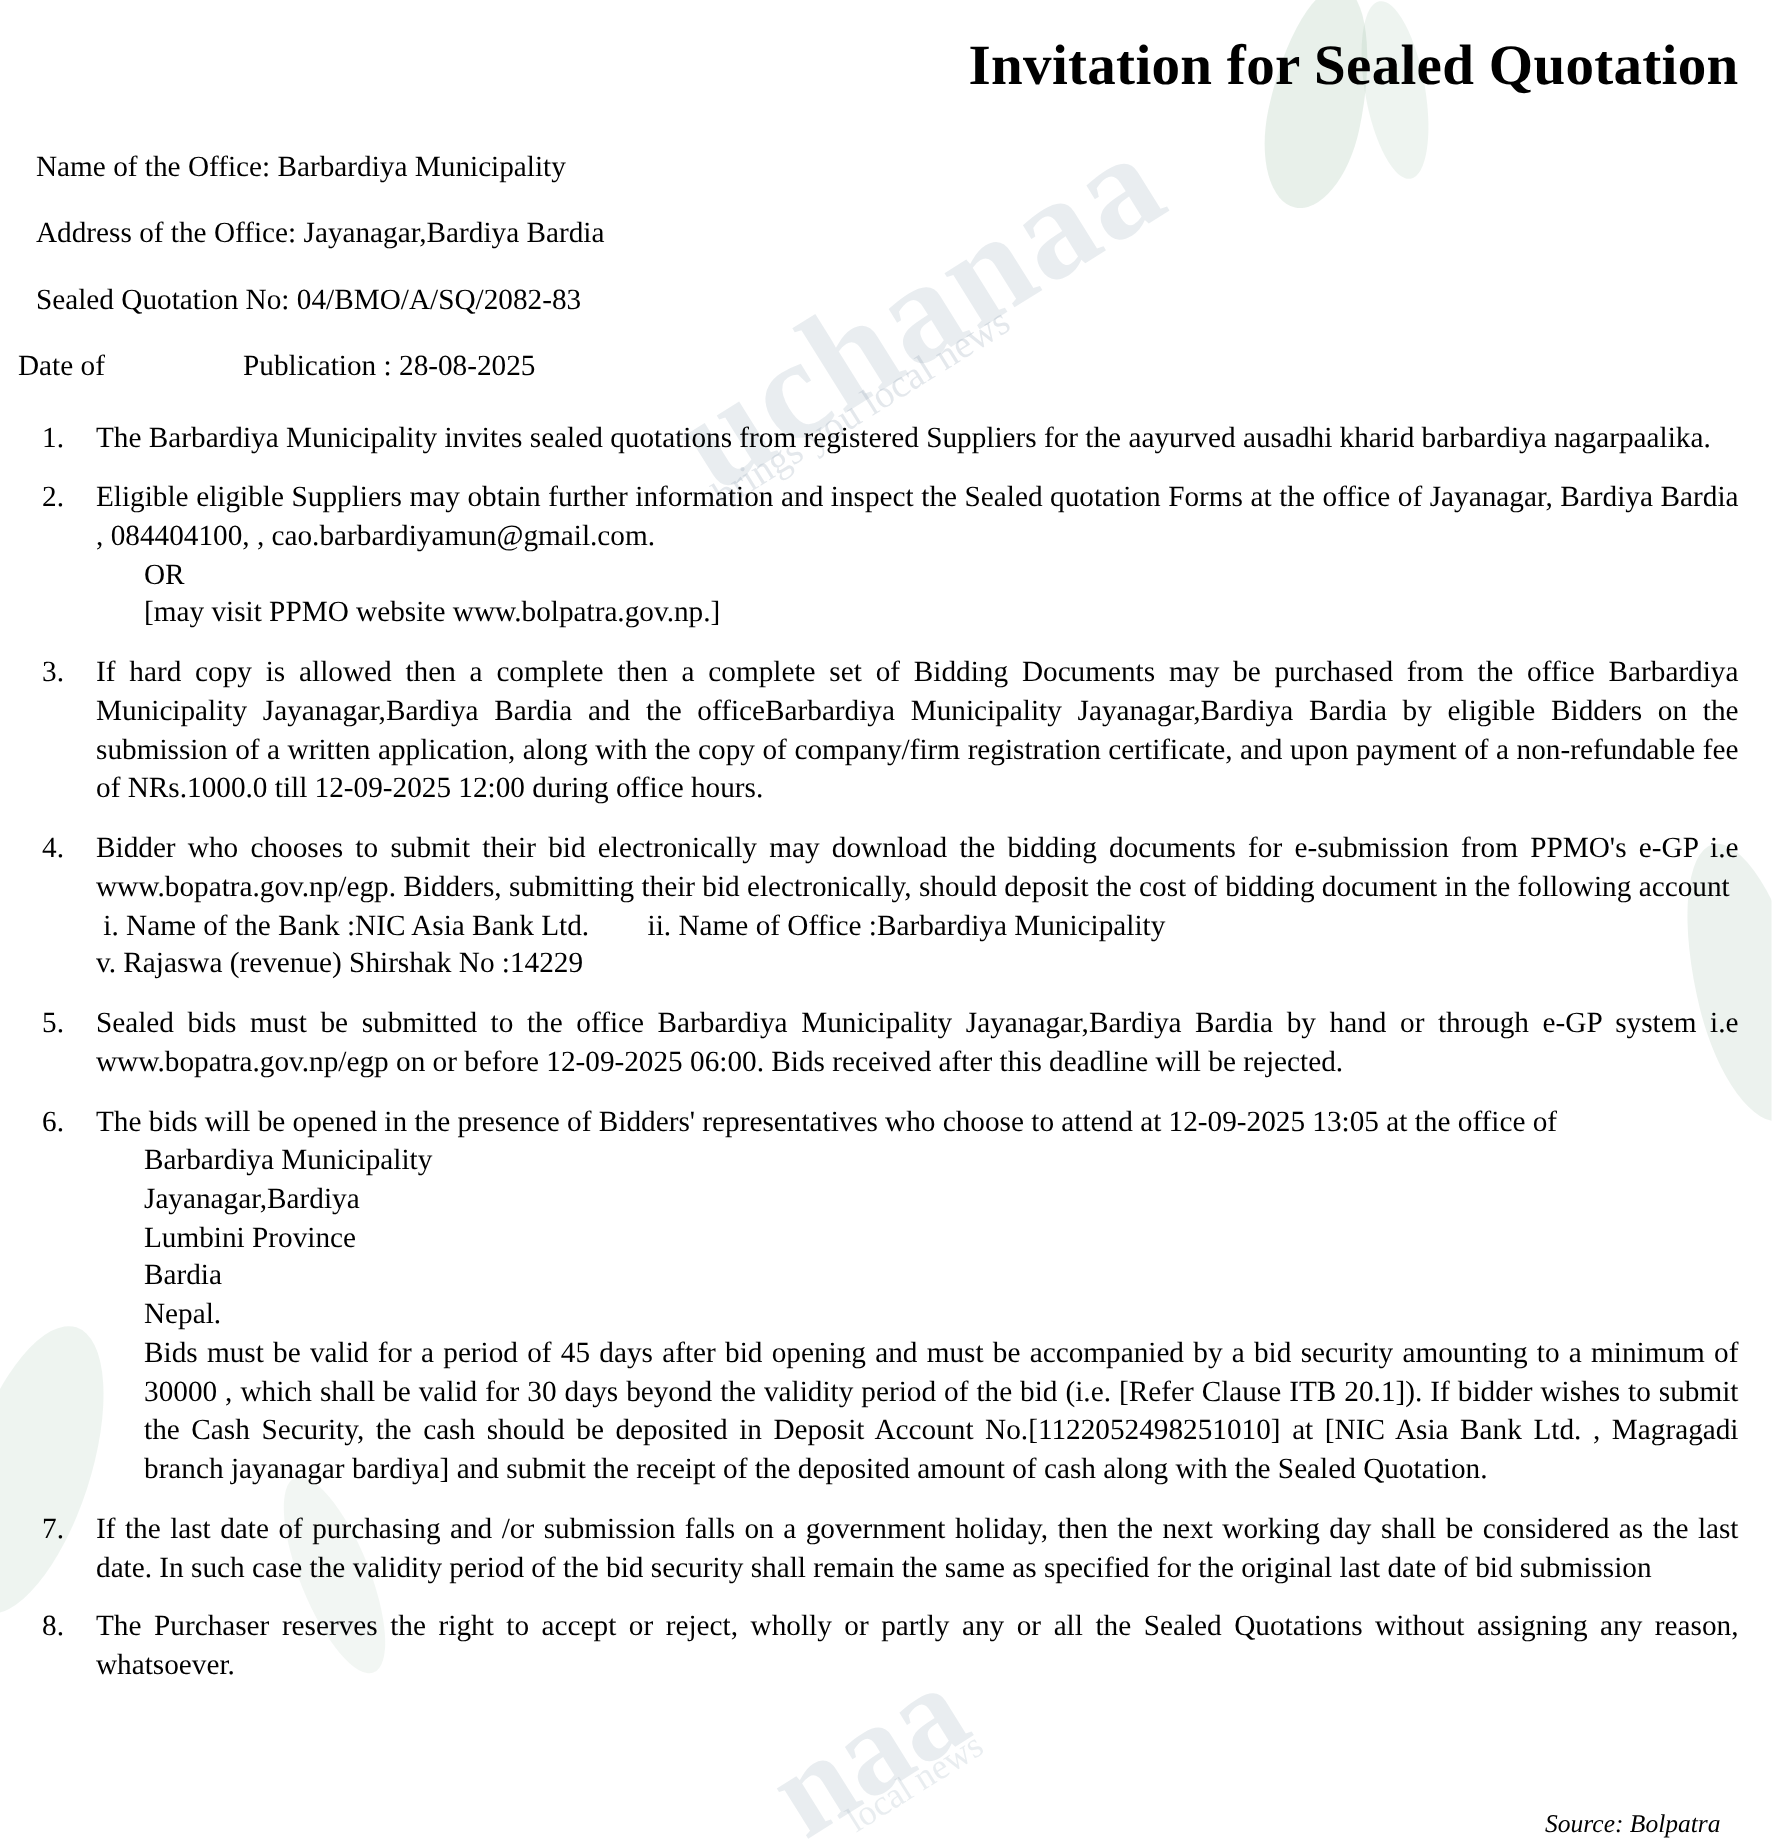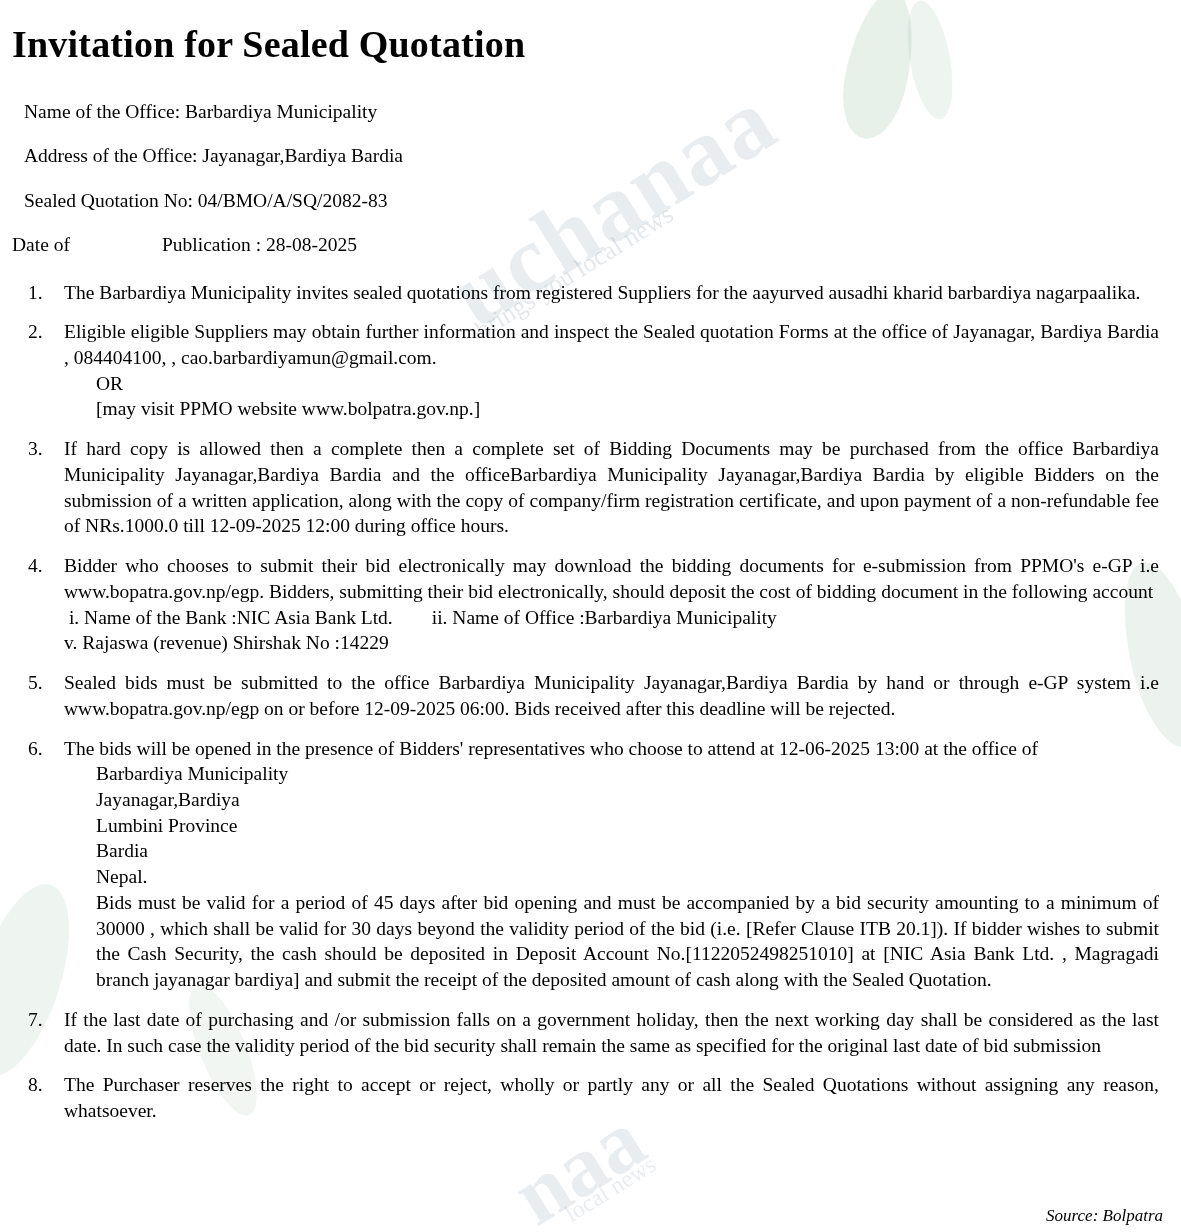--- a/index.html
+++ b/index.html
@@ -104,21 +104,21 @@
     background: rgba(150,185,160,0.12);
   }
   .content {
     position: relative;
     z-index: 1;
   }
   h1.doc-title {
     font-family: "Liberation Serif", serif;
     font-weight: bold;
     font-size: 38px;
-    text-align: left;
+    text-align: right;
     margin: 12px 0 34px 0;
     letter-spacing: 0.2px;
   }
   .meta-line {
     font-size: 19.5px;
     margin: 0 0 20px 12px;
     line-height: 1.25;
   }
   .meta-date {
     font-size: 19.5px;
@@ -154,21 +154,21 @@
   .sub {
     display: block;
     margin-left: 32px;
   }
   .bank-line {
     display: block;
     white-space: pre;
   }
   .footer-source {
     position: absolute;
-    right: 18px;
+    right: 34px;
     bottom: 6px;
     font-size: 17px;
     font-style: italic;
     font-family: "Liberation Serif", serif;
     z-index: 2;
   }
 </style>
 </head>
 <body>
 
@@ -233,21 +233,21 @@
         <span class="bank-line">v. Rajaswa (revenue) Shirshak No :14229</span>
       </li>
 
       <li>
         <span class="num">5.</span>
         <span>Sealed bids must be submitted to the office Barbardiya Municipality Jayanagar,Bardiya   Bardia  by hand or through e-GP system i.e www.bopatra.gov.np/egp on or before 12-09-2025 06:00. Bids received after this deadline will be rejected.</span>
       </li>
 
       <li>
         <span class="num">6.</span>
-        <span>The bids will be opened in the presence of Bidders' representatives who choose to attend at 12-06-2025 13:00 at the office of</span>
+        <span>The bids will be opened in the presence of Bidders' representatives who choose to attend at 12-09-2025 13:05 at the office of</span>
         <span class="sub">Barbardiya Municipality</span>
         <span class="sub">Jayanagar,Bardiya</span>
         <span class="sub">Lumbini Province</span>
         <span class="sub">Bardia</span>
         <span class="sub">Nepal.</span>
         <span class="sub">Bids must be valid for a period of 45 days after bid opening and must be accompanied by a bid security amounting to a minimum of 30000 , which shall be valid for 30 days beyond the validity period of the bid (i.e. [Refer Clause ITB 20.1]). If bidder wishes to submit the Cash Security, the cash should be deposited in Deposit Account No.[1122052498251010] at [NIC Asia Bank Ltd. , Magragadi branch jayanagar bardiya] and submit the receipt of the deposited amount of cash along with the Sealed Quotation.</span>
       </li>
 
       <li>
         <span class="num">7.</span>

